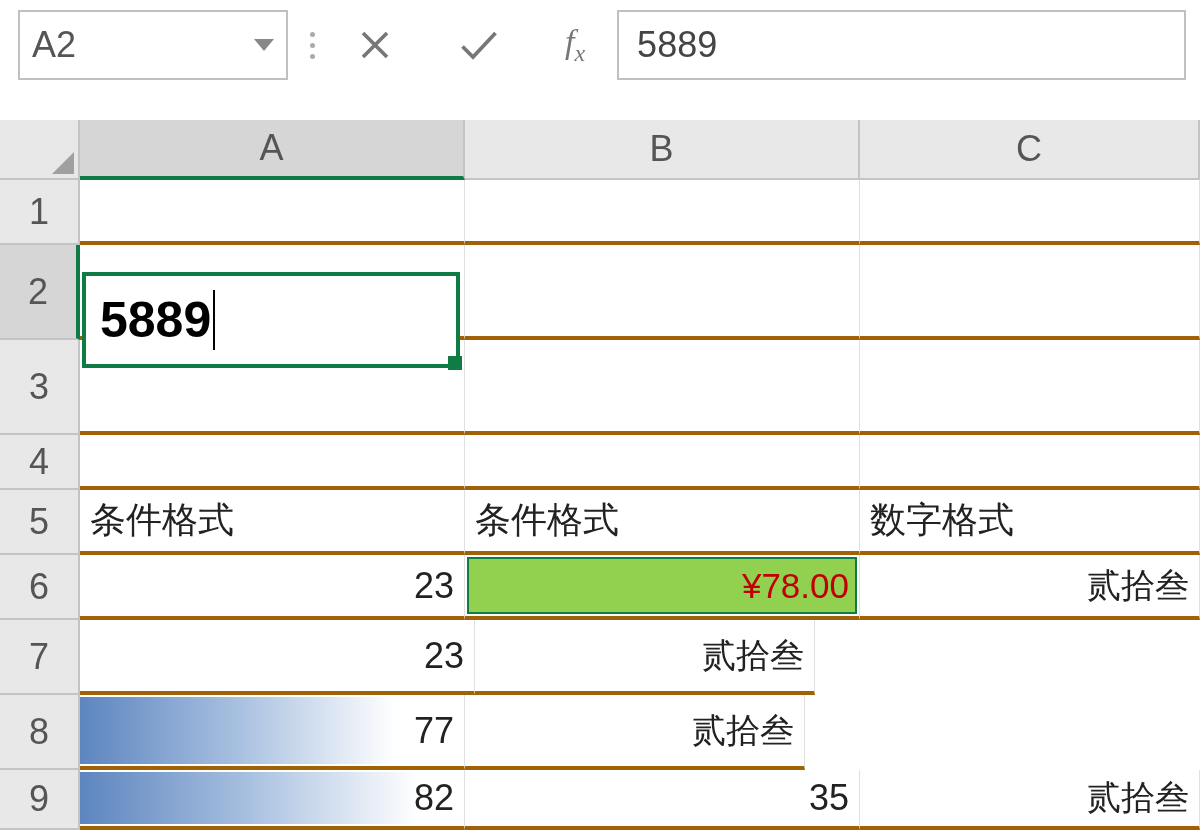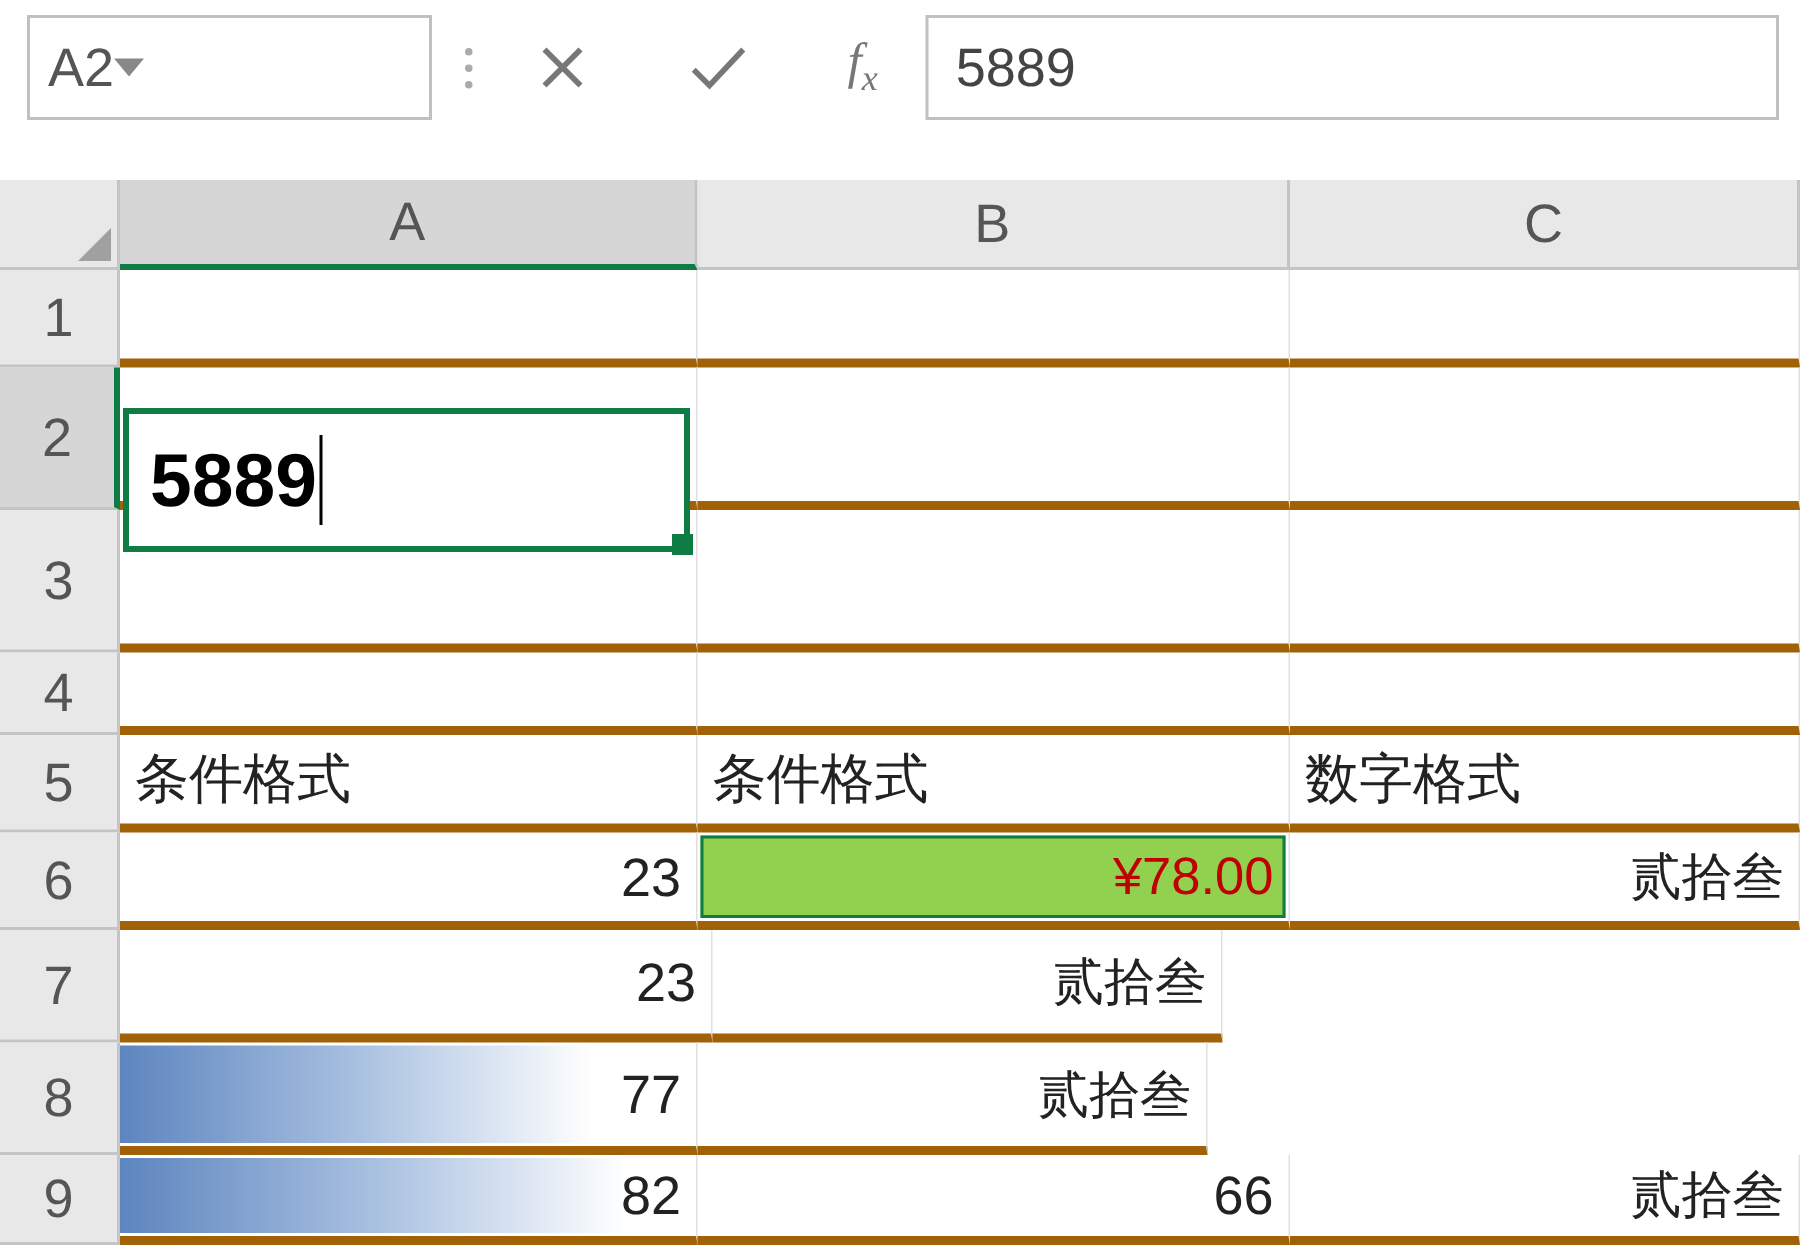--- a/index.html
+++ b/index.html
@@ -16,20 +16,21 @@
   padding: 10px 18px;
   gap: 12px;
   background: #fff;
 }
 .name-box {
   width: 270px;
   height: 70px;
   border: 2px solid #c0c0c0;
   display: flex;
   align-items: center;
+  justify-content: space-between;
   padding: 0 12px;
   background: #fff;
 }
 .name-box-text {
   font-size: 36px;
   color: #555;
 }
 .name-box-dropdown {
   width: 0; height: 0;
   border-left: 10px solid transparent;
@@ -131,21 +132,21 @@
   justify-content: center;
   font-size: 36px;
   color: #555;
 }
 .row-header.active {
   background: #d6d6d6;
   border-right: 4px solid #0f7b45;
 }
 .cell {
   border-right: 1px solid #e0e0e0;
-  border-bottom: 6px solid #a16207;
+  border-bottom: 4px solid #a16207;
   display: flex;
   align-items: center;
   padding: 0 10px;
   font-size: 36px;
   color: #222;
   position: relative;
 }
 .cell.col-A { width: 385px; }
 .cell.col-B { width: 395px; }
 .cell.col-C { width: 340px; }
@@ -334,20 +335,20 @@
       </div>
   </div>
 
   <div class="row" style="height:60px;">
     <div class="row-header">9</div>
     <div class="cell col-A right">
         <span class="data-bar" style="width:88%"></span>
         <span class="cell-text">82</span>
       </div>
     <div class="cell col-B right">
-        <span class="cell-text">66</span>
+        <span class="cell-text">35</span>
       </div>
     <div class="cell col-C right">
         <span class="chinese-num">贰拾叁</span>
       </div>
   </div>
 
 </div>
 
 </body></html>

